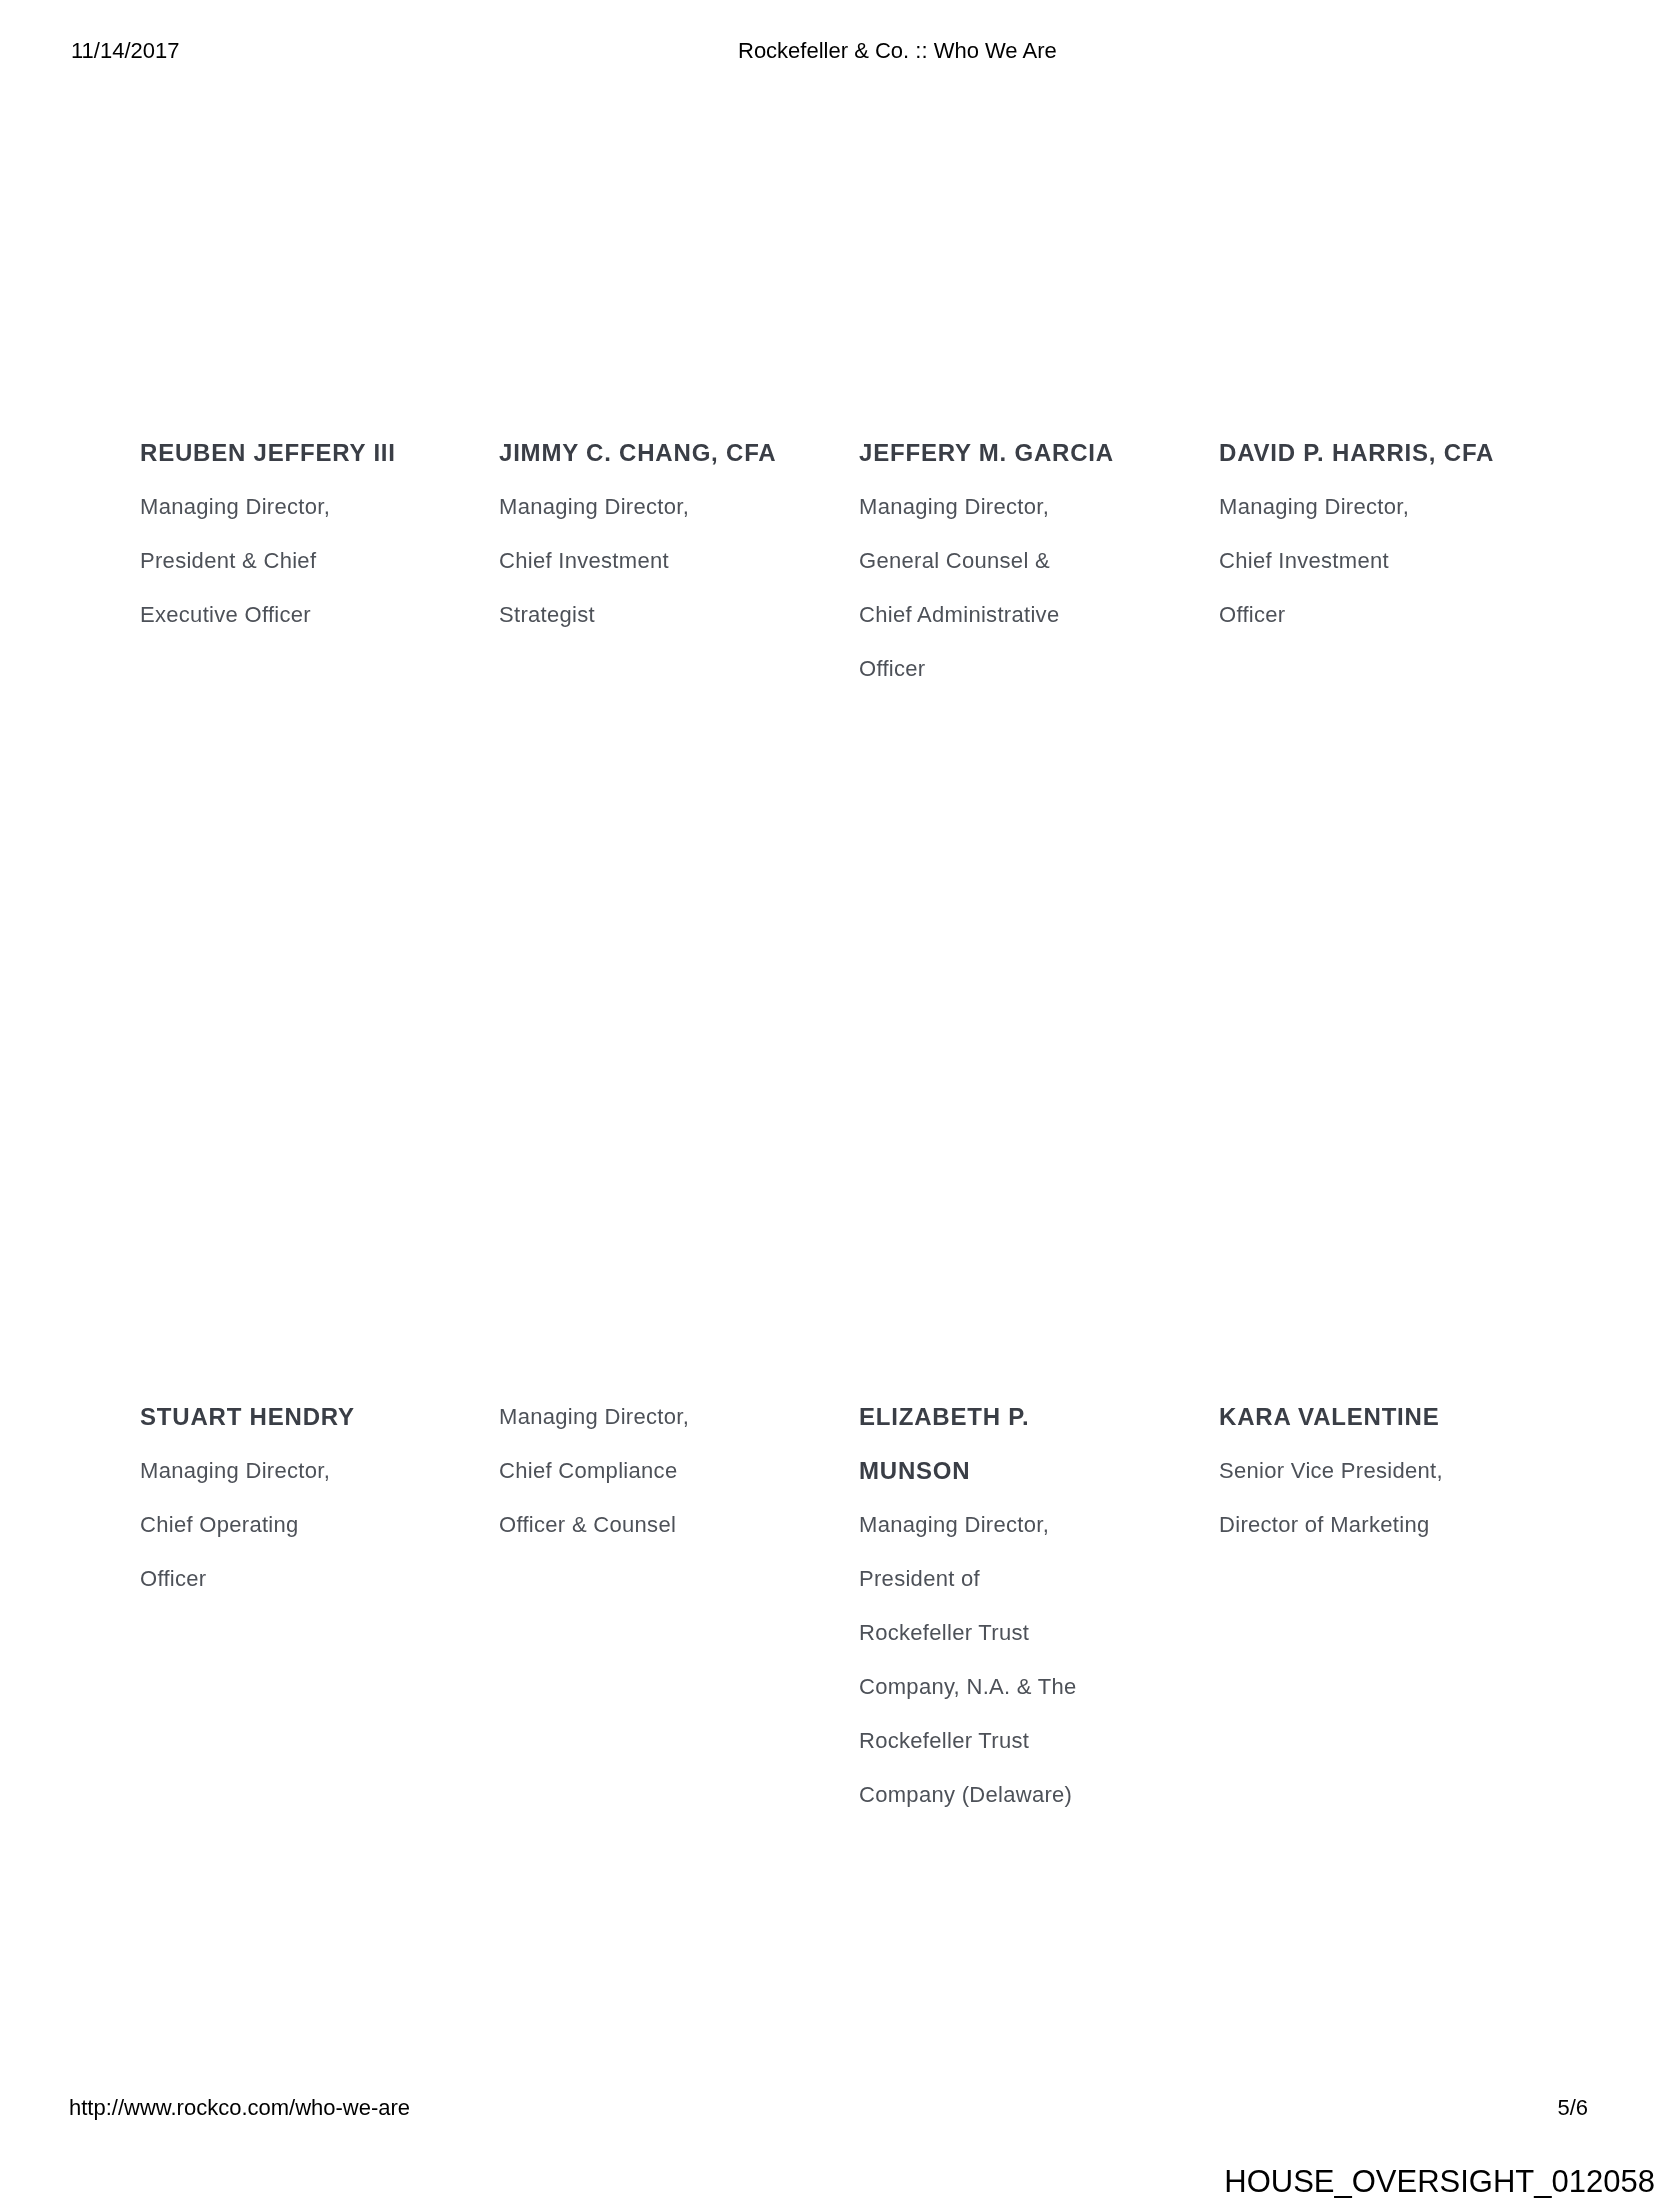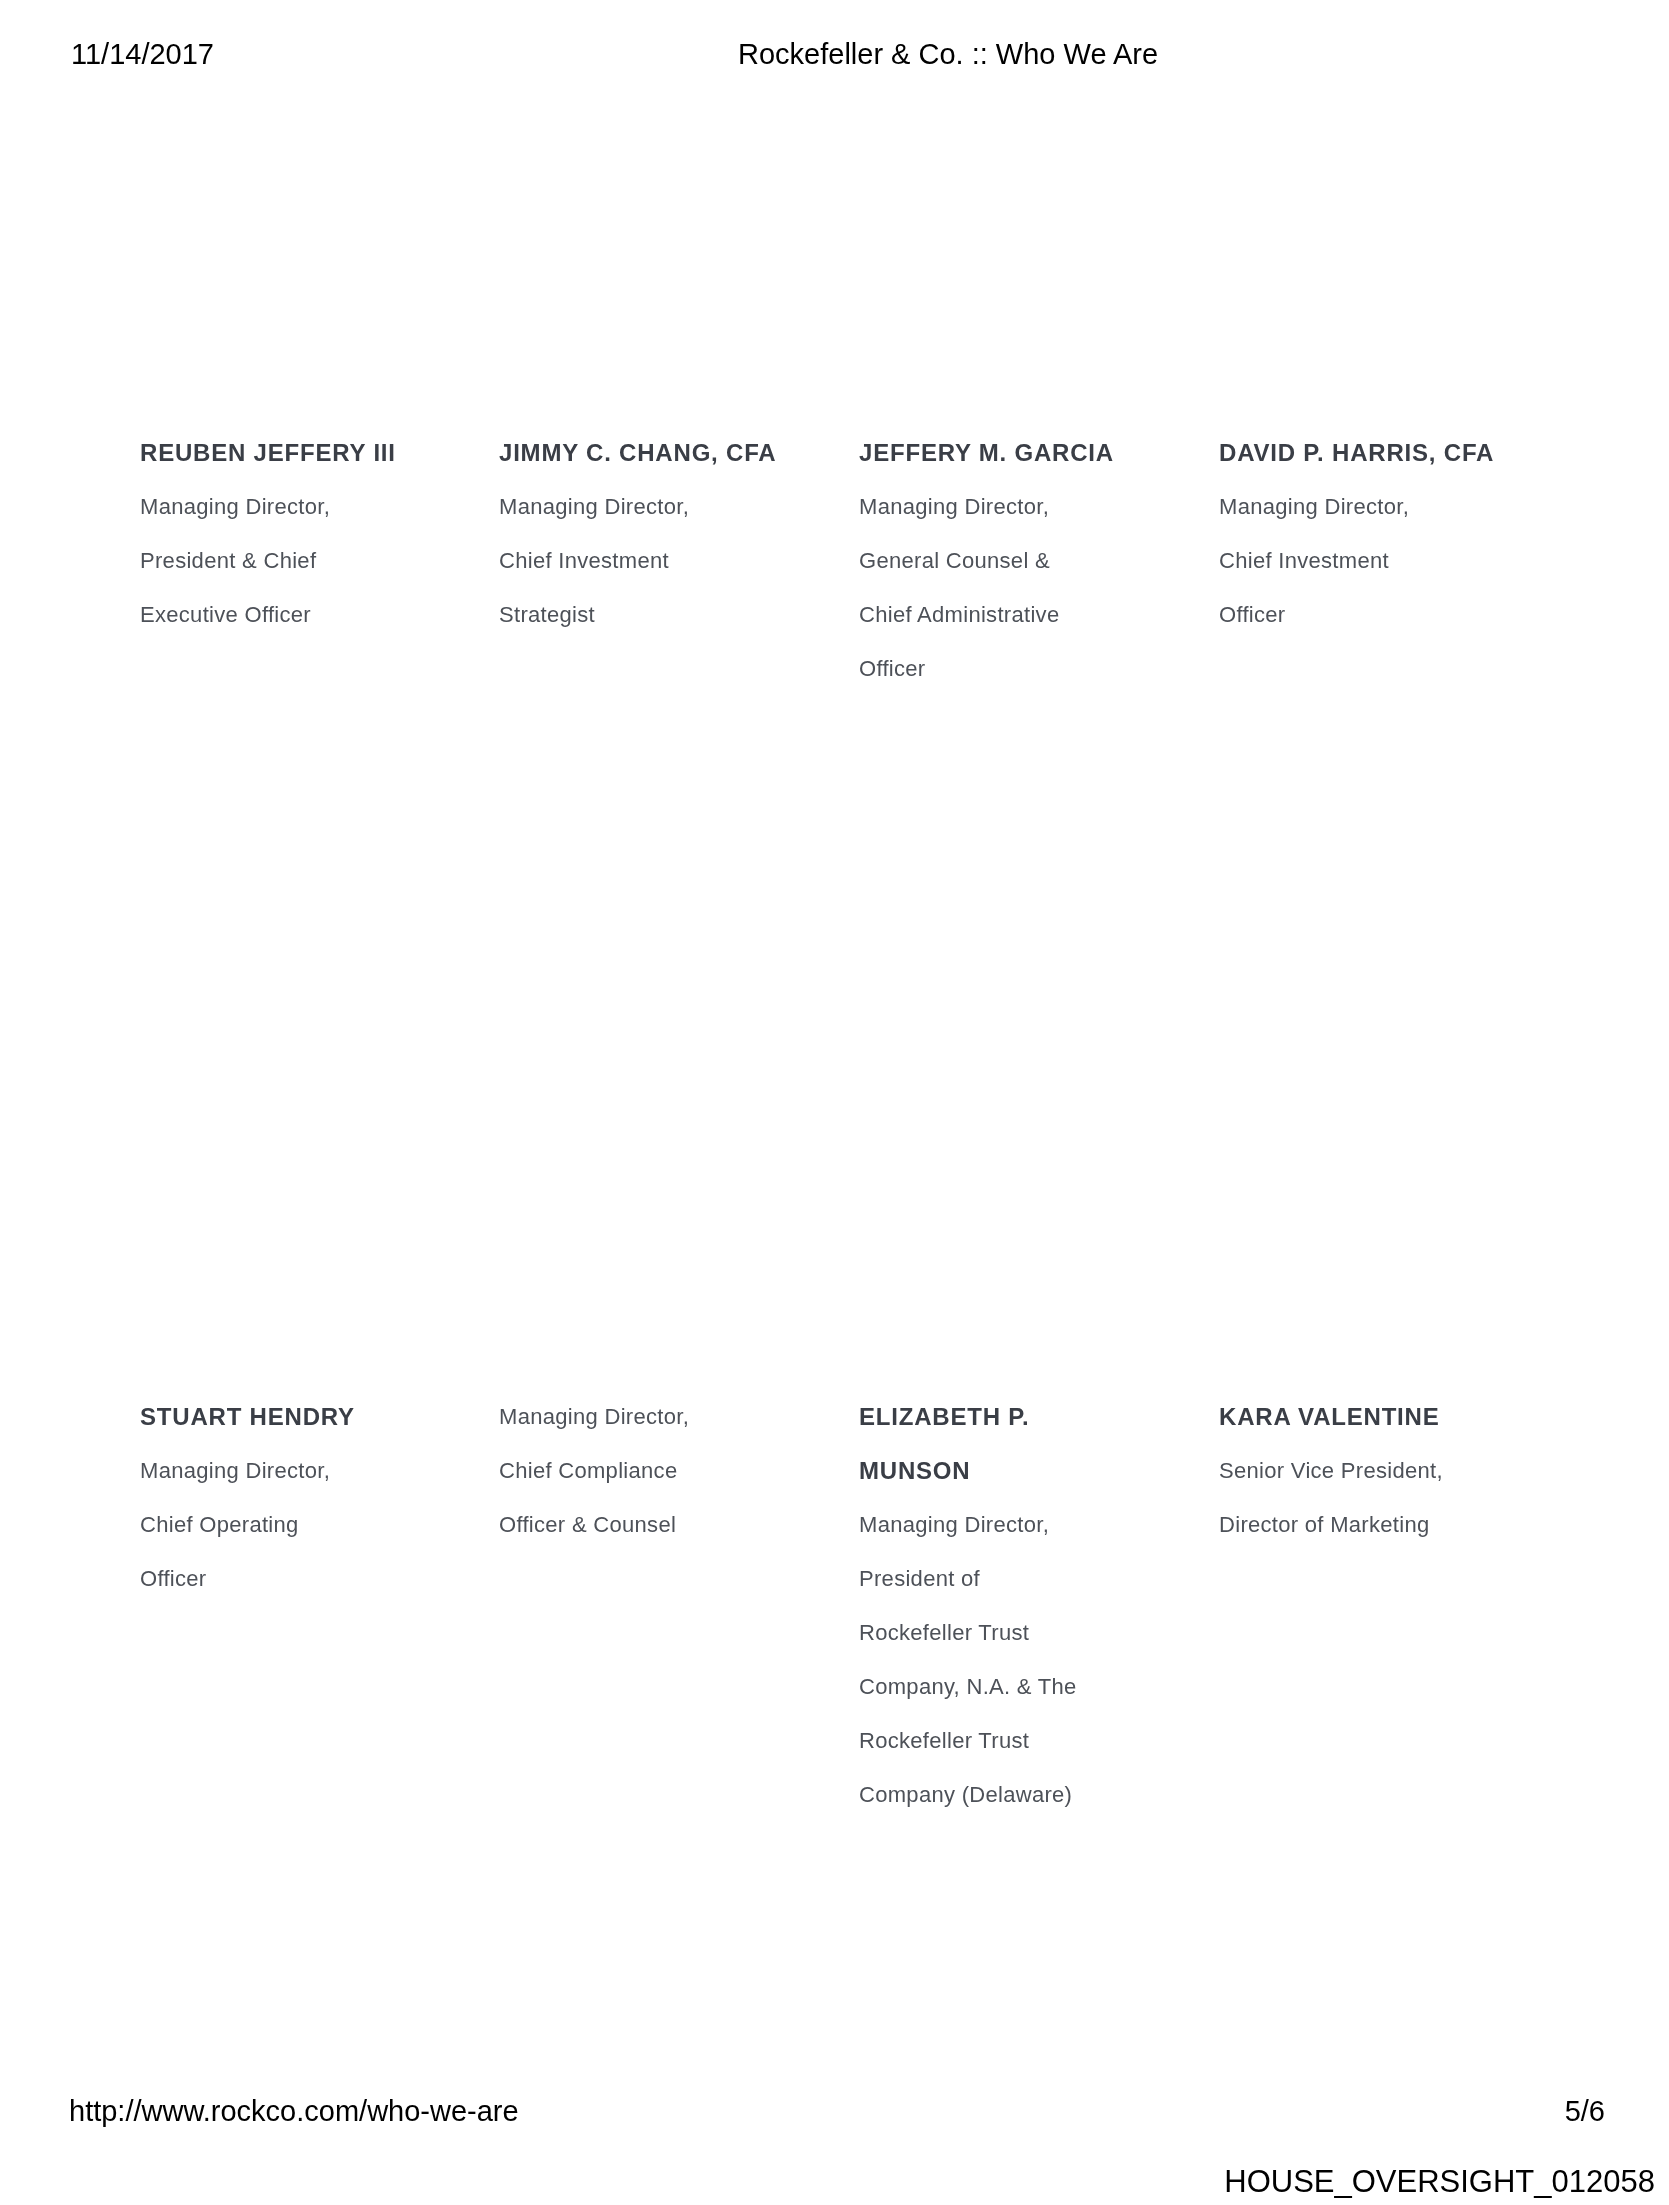--- a/index.html
+++ b/index.html
@@ -5,29 +5,29 @@
   html,body{margin:0;padding:0;background:#ffffff}
   .page{
     position:relative;
     width:1669px;height:2205px;
     background:#ffffff;
     font-family:"Liberation Sans",sans-serif;
     overflow:hidden;
   }
   .print-meta{
     position:absolute;
-    font-size:29px;
+    font-size:22px;
     line-height:1.15;
     color:var(--color-header-footer,#000000);
     white-space:nowrap;
   }
   .hdr-date{left:71px;top:38px}
   .hdr-title{left:738px;top:38px}
   .ftr-url{left:69px;top:2095px}
-  .ftr-page{right:64px;top:2095px;text-align:right}
+  .ftr-page{right:81px;top:2095px;text-align:right}
   .stamp{
     position:absolute;
     right:14px;top:2164px;
     font-size:31px;
     color:var(--color-header-footer,#000000);
     white-space:nowrap;
   }
   .card{position:absolute;width:331px}
   .r1{top:426px}
   .r2{top:1390px}

